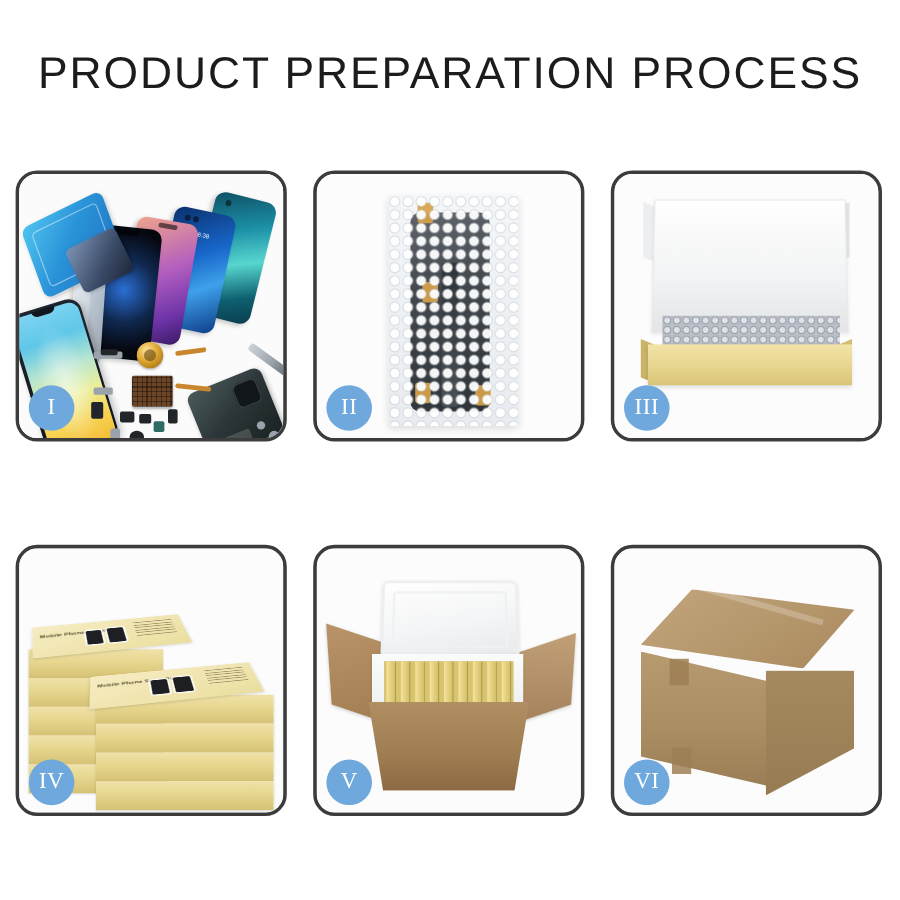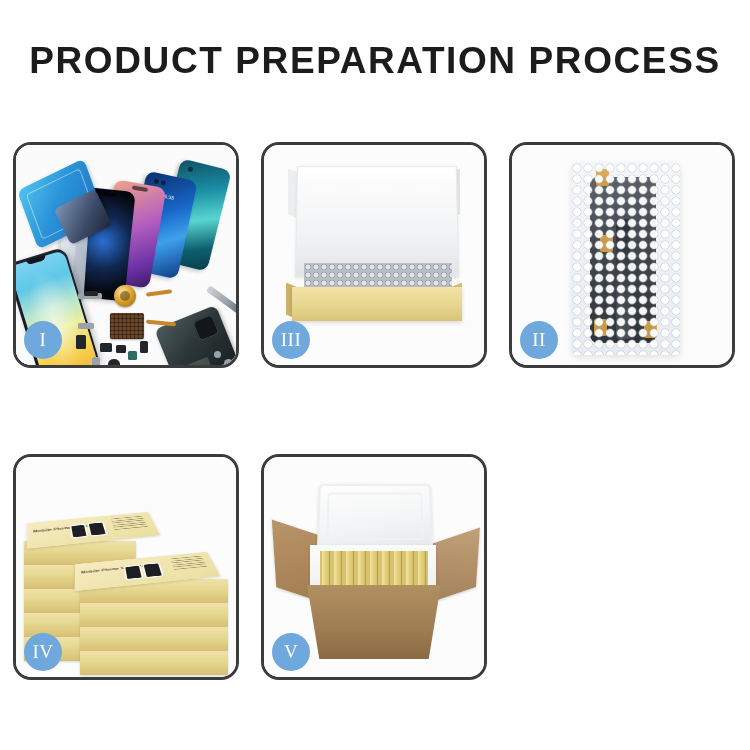--- a/index.html
+++ b/index.html
@@ -17,21 +17,21 @@
 
   
   .header {
     text-align: center;
     padding-top: 42px;
   }
   .page-title {
     font-size: 37px;
     letter-spacing: 1.6px;
     color: #1c1c1c;
-    font-weight: 700;
+    font-weight: 400;
     line-height: 1.0;
     margin: 0;
     white-space: nowrap;
   }
   .page-subtitle {
     font-size: 15.5px;
     color: #1c1c1c;
     font-weight: 400;
     margin: 13px 0 0 0;
     letter-spacing: 0.15px;
@@ -418,44 +418,44 @@
       <div class="part teal" style="left:112px; top:206px; width:9px; height:9px;"></div>
       <div class="part dark" style="left:124px; top:196px; width:8px; height:12px;"></div>
       <div class="part light" style="left:208px; top:214px; width:9px; height:9px; border-radius:50%;"></div>
       <div class="part light" style="left:198px; top:206px; width:7px; height:7px; border-radius:50%;"></div>
     </div>
     <div class="badge">I</div>
   </div>
 
   <div class="panel">
     <div class="panel-photo">
-      <div class="fb-lid-flapL"></div>
-      <div class="fb-lid-flapR"></div>
-      <div class="fb-lid"></div>
-      <div class="fb-foam"></div>
-      <div class="fb-body-left"></div>
-      <div class="fb-body-right"></div>
-      <div class="fb-body"></div>
-    </div>
-    <div class="badge">III</div>
-  </div>
-
-  <div class="panel">
-    <div class="panel-photo">
       <div class="bubble-bag">
         <div class="inner-screen"></div>
         <div class="inner-flex"></div>
         <div class="tape-tab" style="left:24px; top:6px;"></div>
         <div class="tape-tab" style="left:28px; top:72px;"></div>
         <div class="tape-tab" style="left:22px; top:156px;"></div>
         <div class="tape-tab" style="left:72px; top:158px;"></div>
         <div class="bubbles"></div>
       </div>
     </div>
     <div class="badge">II</div>
+  </div>
+
+  <div class="panel">
+    <div class="panel-photo">
+      <div class="fb-lid-flapL"></div>
+      <div class="fb-lid-flapR"></div>
+      <div class="fb-lid"></div>
+      <div class="fb-foam"></div>
+      <div class="fb-body-left"></div>
+      <div class="fb-body-right"></div>
+      <div class="fb-body"></div>
+    </div>
+    <div class="badge">III</div>
   </div>
 
   <div class="panel">
     <div class="panel-photo">
       <div class="stack">
 
         <div class="sbox" style="left:2px;  top:58px;  width:112px;"></div>
         <div class="sbox" style="left:2px;  top:82px;  width:112px;"></div>
         <div class="sbox" style="left:2px;  top:106px; width:112px;"></div>
         <div class="sbox" style="left:2px;  top:130px; width:112px;"></div>
@@ -513,14 +513,25 @@
           <i style="left:62px;"></i>
         <i style="left:74px;"></i>
           <i style="left:86px;"></i>
           <i style="left:98px;"></i>
       </div>
       <div class="v-body"></div>
     </div>
     <div class="badge">V</div>
   </div>
 
+  <div class="panel">
+    <div class="panel-photo">
+      <div class="vi-top"></div>
+      <div class="vi-seam"></div>
+      <div class="vi-front"></div>
+      <div class="vi-side"></div>
+      <div class="vi-tape" style="left:46px; top:92px;"></div>
+      <div class="vi-tape" style="left:48px; top:166px;"></div>
+    </div>
+    <div class="badge">VI</div>
+  </div>
 
 </div>
 
 </body></html>

